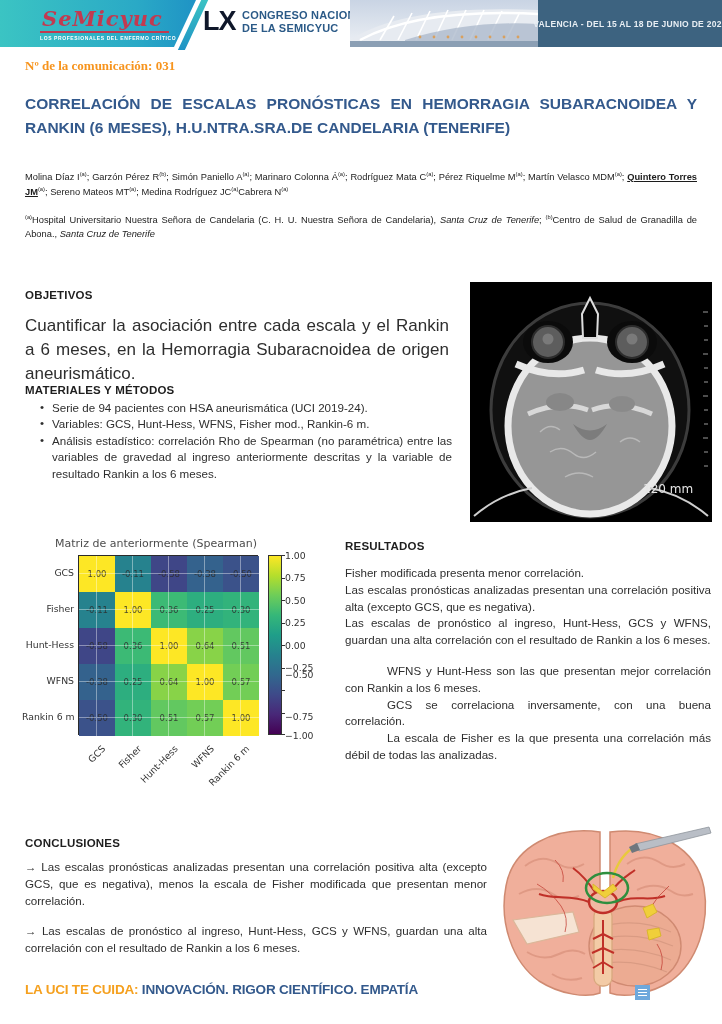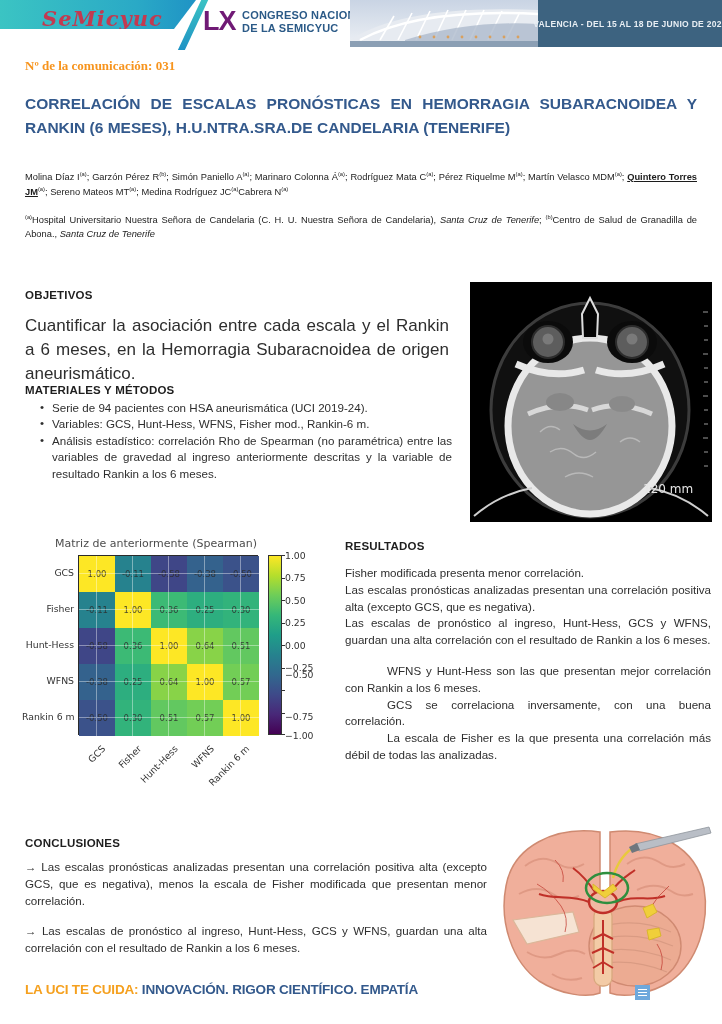--- a/index.html
+++ b/index.html
@@ -1,31 +1,31 @@
 <!DOCTYPE html>
 <html><head>
 <meta charset="utf-8">
 <style>
   * { margin:0; padding:0; box-sizing:border-box; }
   body { background:#ffffff; font-family:"Liberation Sans", sans-serif; }
   .page { position:relative; width:722px; height:1024px; background:#fff; overflow:hidden; margin:0 auto; }
 
   
   .topbar { position:absolute; left:0; top:0; width:722px; height:47px; background:#fff; }
-  .logo-band { position:absolute; left:0; top:0; width:196px; height:29px;
+  .logo-band { position:absolute; left:0; top:0; width:196px; height:47px;
     background:linear-gradient(90deg,#3bc4c3 0%, #2aa9c6 70%, #1f93c5 100%);
     clip-path:polygon(0 0, 100% 0, calc(100% - 22px) 100%, 0 100%);text-align:center; }
   .logo-stripe { position:absolute; left:190px; top:-2px; width:7px; height:52px;
     background:linear-gradient(180deg,#3bc4c3,#1f93c5); transform:skewX(-25deg); }
   .logo-script { position:absolute; left:40px; top:6px; font-family:"DejaVu Serif", serif;
     font-style:italic; font-weight:bold; font-size:21px; color:#c23a50;
     border-bottom:2px solid #c23a50; padding:0 6px 0 2px; letter-spacing:1px; }
   .logo-tagline { position:absolute; left:40px; top:35px; font-size:5px; color:#ffffff;
     letter-spacing:.6px; font-weight:bold; }
-  .lx { position:absolute; left:203px; top:6px; font-size:27px; font-weight:bold; color:#701a75;
+  .lx { position:absolute; left:203px; top:6px; font-size:27px; font-weight:bold; color:#0f172a;
     letter-spacing:-1px; }
   .congress-name { position:absolute; left:242px; top:9px; font-size:11px; font-weight:bold;
     color:#2b5a87; line-height:1.2; letter-spacing:.2px; }
   .hdr-photo { position:absolute; left:350px; top:0; width:188px; height:47px; }
   .hdr-banner { position:absolute; left:538px; top:0; width:184px; height:47px; background:#3d6380;
     display:flex; align-items:center; justify-content:center; }
   .hdr-banner span { color:#e8eef3; font-size:8.5px; font-weight:bold; letter-spacing:.3px; white-space:nowrap; }
 
   
   .comm { position:absolute; left:25px; top:58px; color:#f7941d; font-weight:bold; font-size:13px;font-family:Liberation Serif, serif; }

